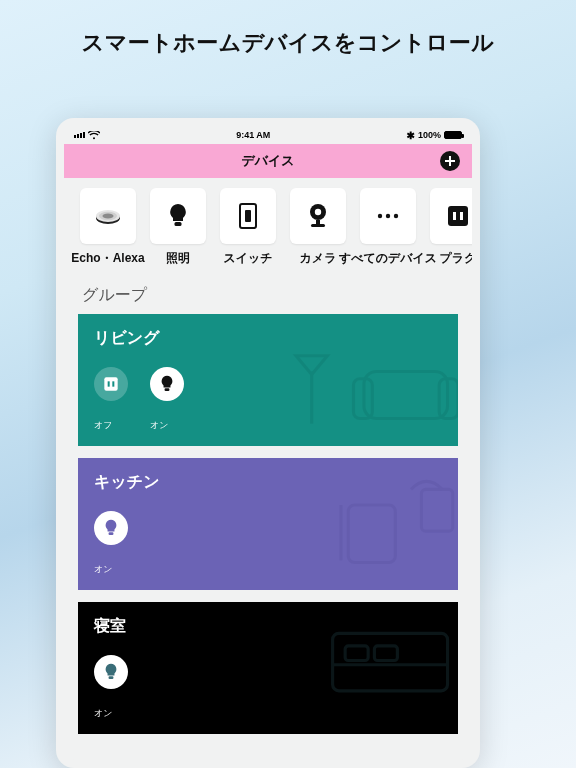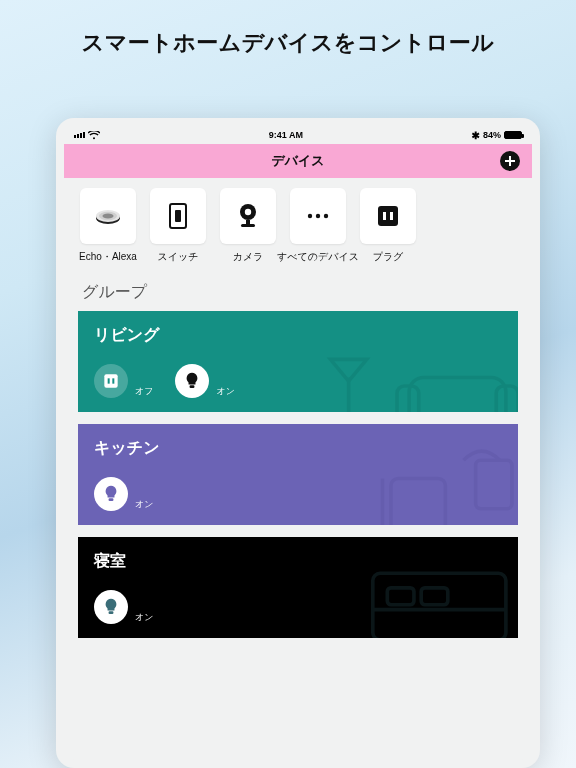--- a/index.html
+++ b/index.html
@@ -1,44 +1,44 @@
 <!DOCTYPE html>
 <html><head>
 <meta charset="utf-8">
 <style>
   * { margin:0; padding:0; box-sizing:border-box; font-family:-apple-system,"Hiragino Sans","Hiragino Kaku Gothic ProN",sans-serif; -webkit-font-smoothing:antialiased; }
   body { width:576px; height:768px; overflow:hidden; background:linear-gradient(160deg,#dff1fb 0%,#cfe8f5 30%,#b7d6eb 55%,#e4f0f8 80%,#f0f6fb 100%); position:relative; }
   .hero { text-align:center; font-size:22px; font-weight:700; color:#111; padding:28px 20px 18px; letter-spacing:.5px; }
 
-  .tablet { position:absolute; left:56px; top:118px; width:484px; height:650px; background:#f1f2f2; border-radius:18px; padding:8px; box-shadow:0 6px 30px rgba(0,0,0,.15); }
+  .tablet { position:absolute; left:56px; top:118px; width:424px; height:650px; background:#f1f2f2; border-radius:18px; padding:8px; box-shadow:0 6px 30px rgba(0,0,0,.15); }
   .tablet-inner { width:100%; height:100%; background:#f1f2f2; border-radius:12px; overflow:hidden; display:flex; flex-direction:column; }
 
   .statusbar { height:18px; display:flex; align-items:center; justify-content:space-between; padding:0 10px; font-size:9px; color:#000; background:#f1f2f2; font-weight:600; }
   .sb-left,.sb-right { display:flex; align-items:center; gap:3px; }
   .bars { display:flex; align-items:flex-end; gap:1px; }
   .bars span{ width:2px; background:#000; display:block;} .bars span:nth-child(1){height:3px}.bars span:nth-child(2){height:4px}.bars span:nth-child(3){height:5px}.bars span:nth-child(4){height:6px}
   .battery{ width:18px;height:8px;border:1px solid #000;border-radius:2px;position:relative;background:#000;}
   .battery::after{content:"";position:absolute;right:-3px;top:2px;width:2px;height:4px;background:#000;border-radius:0 1px 1px 0;}
 
   .navbar { display:flex; align-items:center; justify-content:center; position:relative; height:34px; background:#f9a8d4; }
   .nav-title { font-size:13px; font-weight:700; color:#111;}
   .nav-add { position:absolute; right:12px; top:7px; width:20px; height:20px; border-radius:50%; background:#111; color:#fff; display:flex; align-items:center; justify-content:center; font-size:14px; cursor:pointer;}
 
   .cat-row { display:flex; gap:10px; padding:10px 14px 4px; }
   .cat { flex:0 0 auto; width:60px; display:flex; flex-direction:column; align-items:center; gap:6px; cursor:pointer;}
   .cat-card{ width:56px; height:56px; background:#fff; border-radius:6px; display:flex; align-items:center; justify-content:center; box-shadow:0 1px 2px rgba(0,0,0,.08);}
-  .cat-label{ font-size:10px; color:#111; text-align:right; white-space:nowrap;}
+  .cat-label{ font-size:12px; color:#111; text-align:right; white-space:nowrap;font-weight:bold;}
 
   .section-label{ font-size:16px; color:#555; padding:14px 18px 8px;}
 
   .groups{ display:flex; flex-direction:column; gap:12px; padding:0 14px;}
   .group-card{ border-radius:0; padding:14px 16px 14px; color:#fff; position:relative; overflow:hidden; cursor:pointer;}
   .group-title{ font-size:16px; font-weight:700; margin-bottom:18px;}
   .dev-row{ display:flex; gap:22px;}
-  .dev{ display:flex; flex-direction:row; align-items:flex-end; gap:7px;}
+  .dev{ display:flex; flex-direction:column; align-items:flex-start; gap:18px;}
   .dev-icon{ width:34px; height:34px; border-radius:50%; display:flex; align-items:center; justify-content:center;}
   .dev-on{ background:#fff; color:#111;}
   .dev-off-living{ background:rgba(255,255,255,.22); color:#fff;}
   .dev-label{ font-size:9px; color:#fff;}
 
   .bg-deco{position:absolute;right:0;top:0;bottom:0;width:55%;opacity:.25;pointer-events:none;}
 
   
   .ic{ width:30px; height:30px; display:flex; align-items:center; justify-content:center;}
 </style>
@@ -58,21 +58,21 @@
             <span></span>
             <span></span>
           </div>
         <svg width="12" height="9" viewBox="0 0 12 9">
             <path d="M6 8.2a1 1 0 100-2 1 1 0 000 2zM2.3 4.4a5.3 5.3 0 017.4 0l.9-.9a6.6 6.6 0 00-9.2 0l.9.9zM.4 2.5a8 8 0 0111.2 0l.9-.9a9.3 9.3 0 00-13 0l.9.9z" fill="#000"></path>
           </svg>
       </div>
       <div>9:41 AM</div>
       <div class="sb-right">
         <span style="font-size:10px">✱</span>
-        <span>84%</span>
+        <span>100%</span>
         <div class="battery"></div>
       </div>
     </div>
 
     <div class="navbar">
       <div class="nav-title">デバイス</div>
       <div class="nav-add">
         <svg width="12" height="12" viewBox="0 0 12 12">
             <path d="M5 1h2v10H5z M1 5h10v2H1z" fill="#fff"></path>
           </svg>
@@ -88,20 +88,31 @@
                 <ellipse cx="14" cy="16" rx="12" ry="6" fill="#222"></ellipse>
                 <ellipse cx="14" cy="14" rx="12" ry="6" fill="#e6e6e6"></ellipse>
                 <ellipse cx="14" cy="14" rx="9" ry="4.2" fill="#cfcfcf"></ellipse>
                 <ellipse cx="14" cy="14" rx="5.5" ry="2.5" fill="#8a8a8a"></ellipse>
               </svg>
         </div>
           </div>
         <div class="cat-label">Echo・Alexa</div>
       </div>
 
+      <div class="cat">
+        <div class="cat-card">
+            <div class="ic">
+          <svg width="20" height="26" viewBox="0 0 20 26">
+                <path d="M10 1a8 8 0 00-5 14v3h10v-3A8 8 0 0010 1z" fill="#111"></path>
+                <rect x="6.5" y="19" width="7" height="4" rx="1.5" fill="#111"></rect>
+              </svg>
+        </div>
+          </div>
+        <div class="cat-label">照明</div>
+      </div>
 
       <div class="cat">
         <div class="cat-card">
             <div class="ic">
           <svg width="18" height="26" viewBox="0 0 18 26">
                 <rect x="1" y="1" width="16" height="24" rx="2" fill="none" stroke="#111" stroke-width="2"></rect>
                 <rect x="6" y="7" width="6" height="12" rx="1" fill="#111"></rect>
               </svg>
         </div>
           </div>

